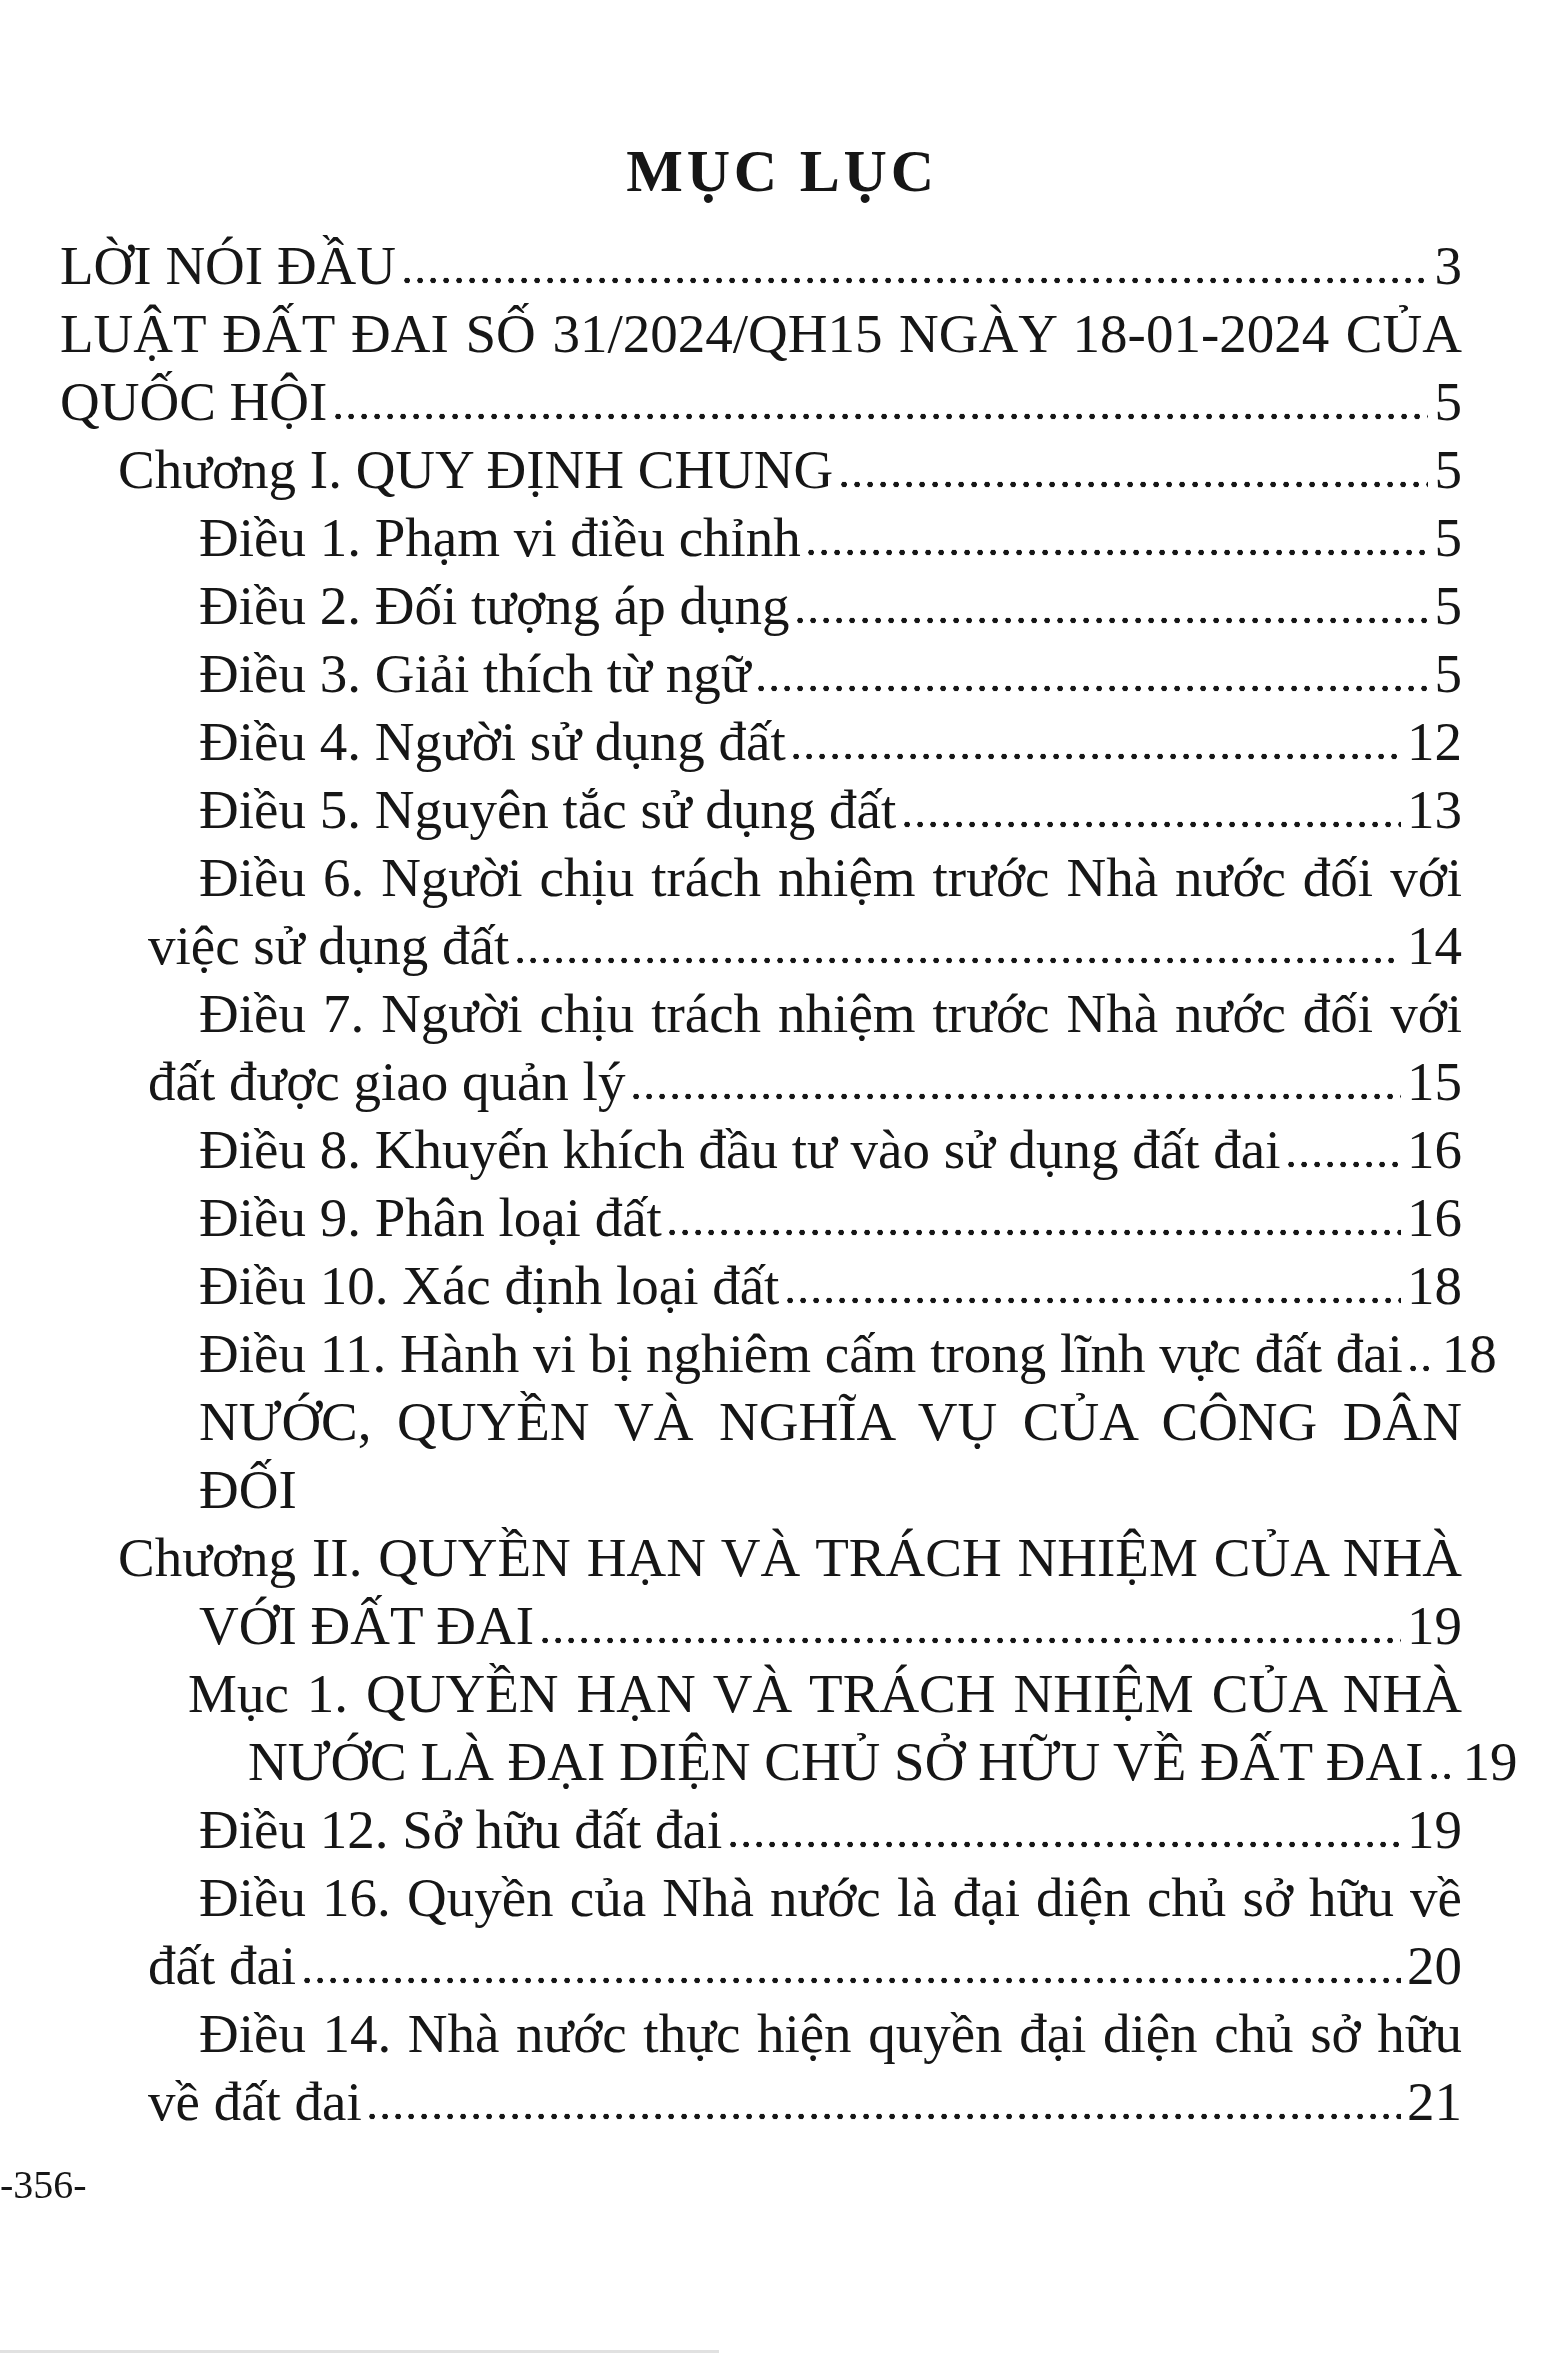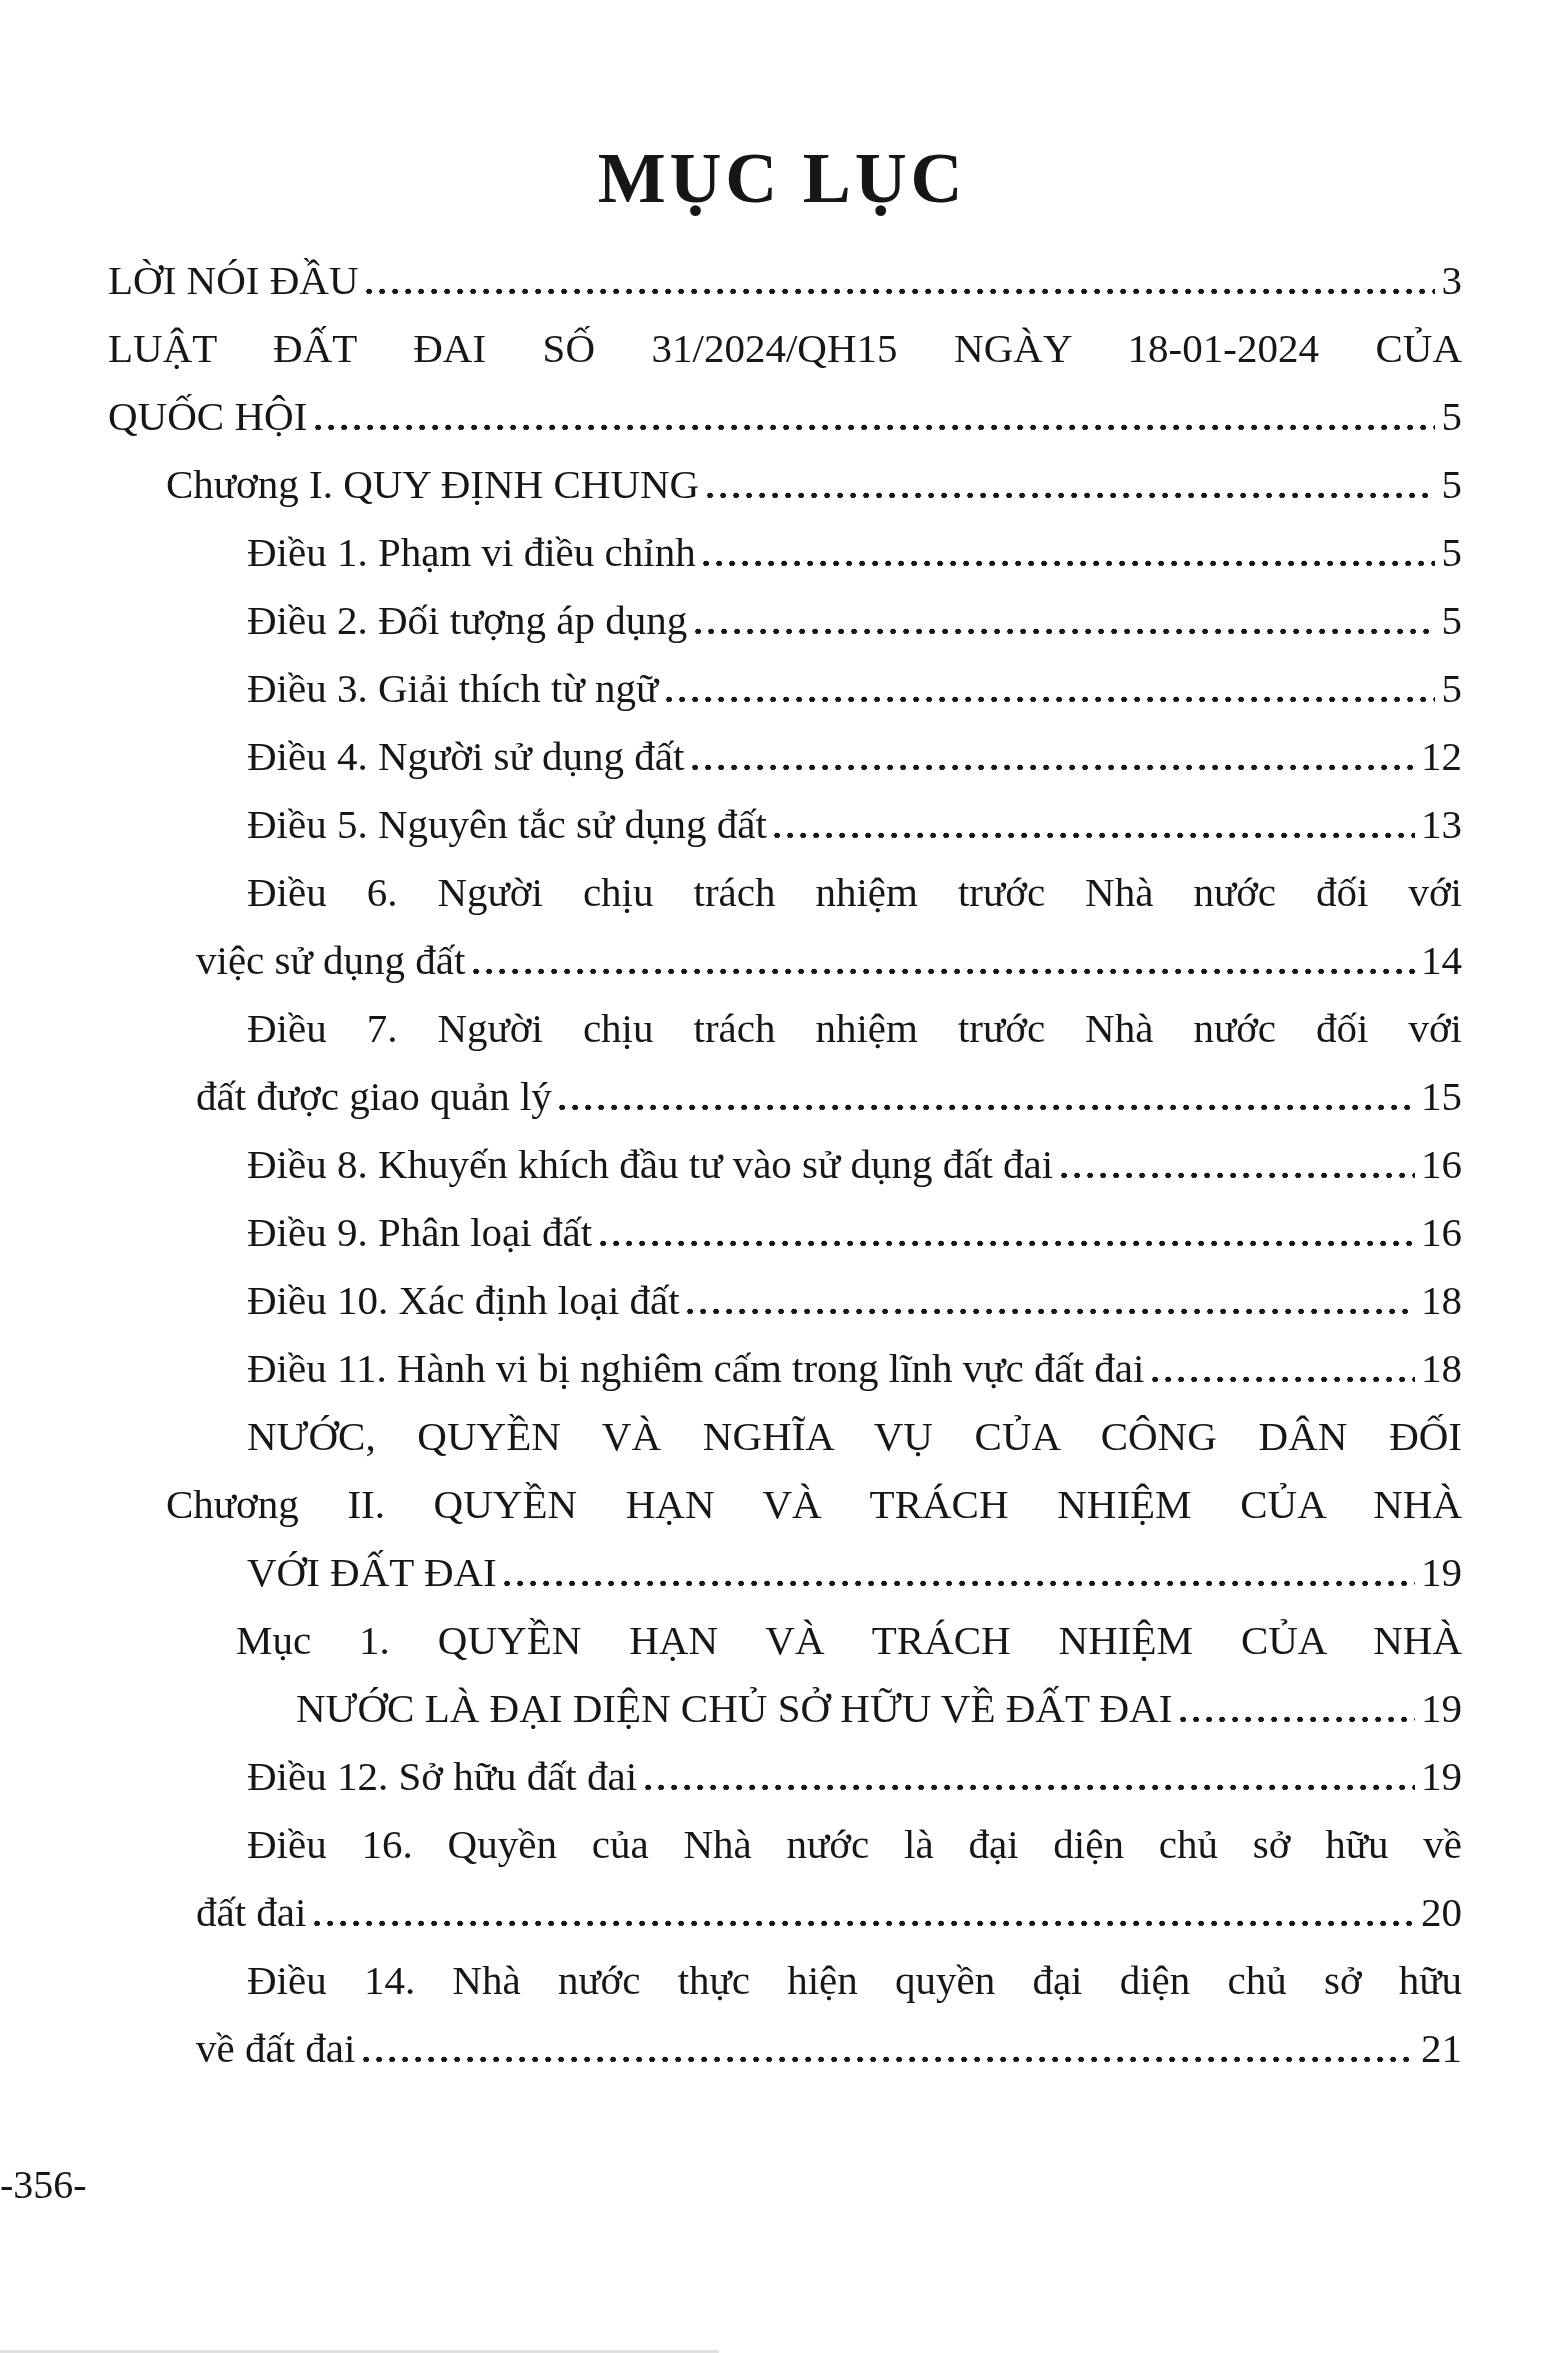--- a/index.html
+++ b/index.html
@@ -11,30 +11,30 @@
     width:1564px;height:2354px;
     background:var(--paper);
     color:var(--ink);
     font-family:"Liberation Serif","DejaVu Serif",serif;
     position:relative;
     overflow:hidden;
   }
   .title{
     padding-top:135px;
     text-align:center;
-    font-size:72px;
+    font-size:60px;
     font-weight:bold;
     letter-spacing:3.8px;
     line-height:1.2;
   }
   .toc{
     margin-top:25px;
-    padding-left:108px;
+    padding-left:60px;
     padding-right:102px;
-    font-size:41px;
+    font-size:55px;
   }
   .ln{
     line-height:68px;
     white-space:normal;
   }
   
   .jl{
     text-align:justify;
     text-align-last:justify;
   }

